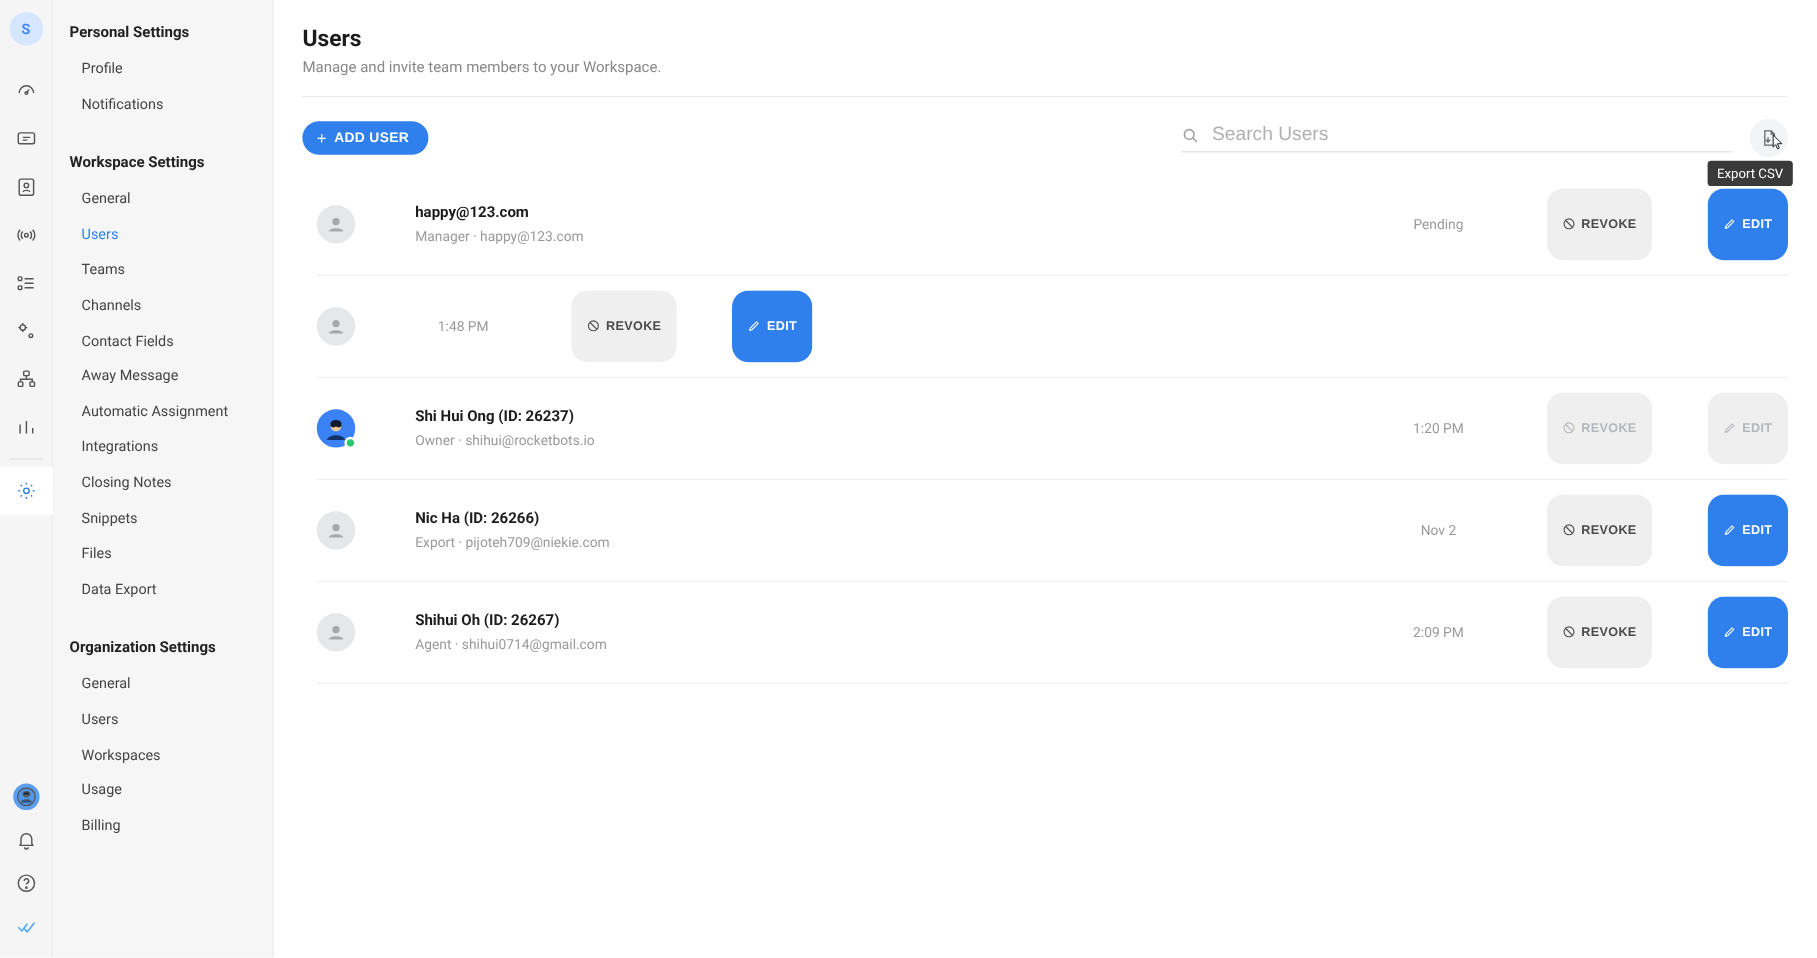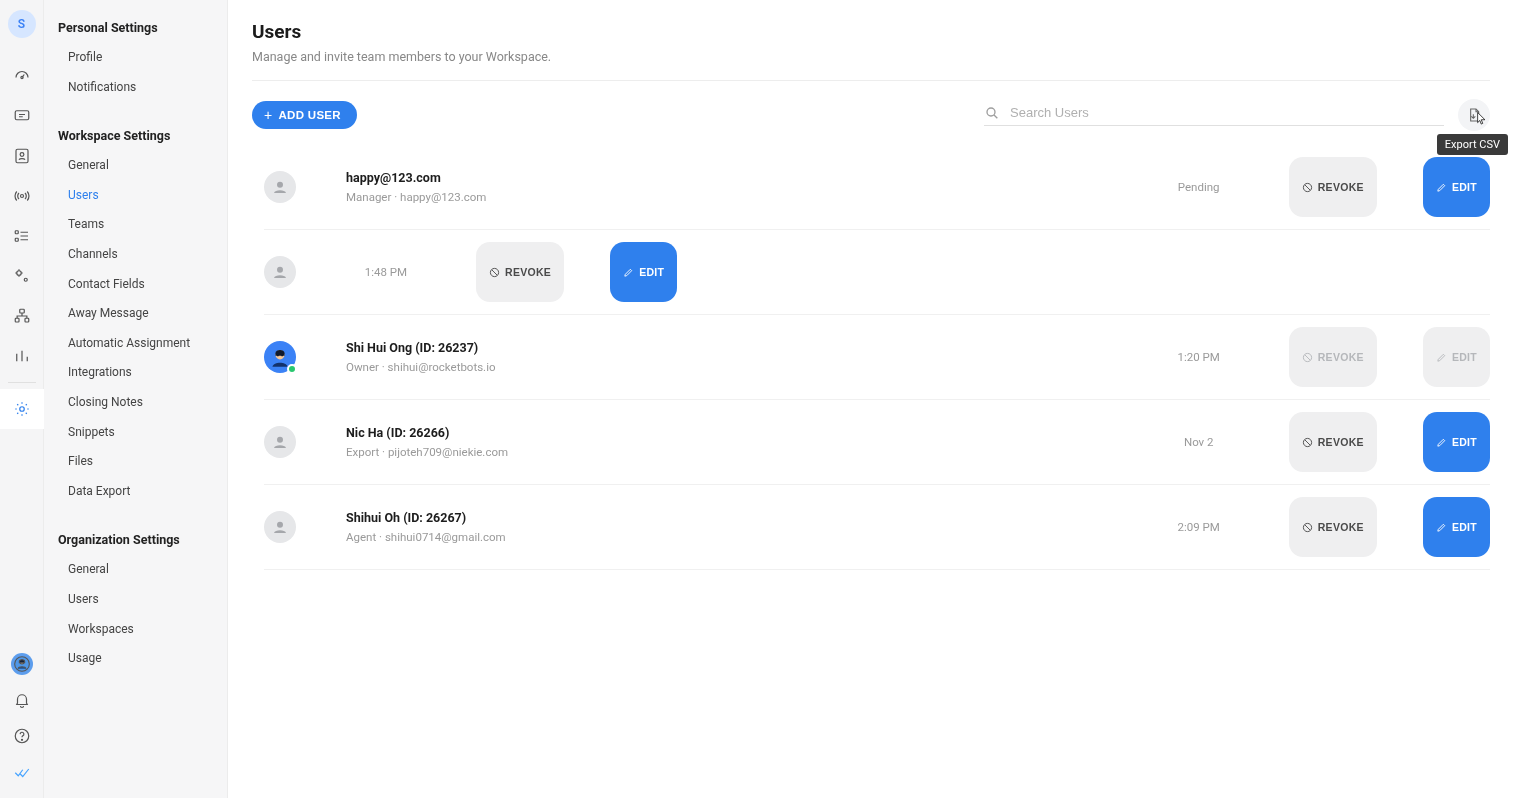--- a/index.html
+++ b/index.html
@@ -126,21 +126,21 @@
   .search-wrap {
     display: flex; align-items: center;
     color: #9e9e9e;
     border-bottom: 1px solid #e0e0e0;
     padding-bottom: 4px;
     width: 460px;
   }
   .search-wrap svg { width: 16px; height: 16px; stroke: #9e9e9e; fill: none; stroke-width: 2; margin-right: 10px;}
   .search-wrap input {
     border: none; outline: none;
-    font-size: 13px;
+    font-size: 16px;
     color: #0f172a;
     flex: 1;
     background: transparent;
   }
   .search-wrap input::placeholder { color: #b0b0b0; }
   .export-btn {
     width: 32px; height: 32px;
     border-radius: 50%;
     background: #f3f4f6;
     display: flex; align-items: center; justify-content: center;
@@ -190,21 +190,21 @@
     text-align: center;
     margin-right: 14px;
   }
   .pill-btn {
     border-radius: 14px;
     font-size: 10.5px;
     font-weight: 700;
     letter-spacing: .3px;
     padding: 23px 12px;
     display: inline-flex;
-    align-items: flex-end;
+    align-items: flex-start;
     gap: 5px;
     cursor: pointer;
     border: 1px solid transparent;
   }
   .pill-btn svg { width: 11px; height: 11px; stroke-width: 2; fill: none; stroke: currentColor; }
   .pill-revoke {
     background: #efeff0;
     color: #4a4a4a;
     margin-right: 10px;
   }
@@ -213,21 +213,21 @@
     background: #2f80ed;
     color: #fff;
   }
   .pill-edit.disabled { background: #efeff0; color:#b5b7ba; cursor:default;}
   .pill-edit svg { stroke: currentColor; }
 
   
   .tooltip {
     position: absolute;
     top: 134px;
-    right: 6px;
+    right: 20px;
     background: #3a3a3a;
     color: #fff;
     font-size: 11px;
     padding: 4px 8px;
     border-radius: 3px;
     white-space: nowrap;
   }
 </style>
 </head>
 <body>
@@ -347,20 +347,21 @@
   <div class="sb-item">Snippets</div>
   <div class="sb-item">Files</div>
   <div class="sb-item">Data Export</div>
   <div class="sb-gap"></div>
 
   <div class="sb-section-title">Organization Settings</div>
   <div class="sb-item">General</div>
   <div class="sb-item">Users</div>
   <div class="sb-item">Workspaces</div>
   <div class="sb-item">Usage</div>
+  <div class="sb-item">Billing</div>
 </div>
 
 <div class="main">
   <div class="page-title">Users</div>
   <div class="page-subtitle">Manage and invite team members to your Workspace.</div>
 
   <div class="toolbar">
     <button class="add-btn">
       <span class="plus">+</span>
       <span>ADD USER</span>

